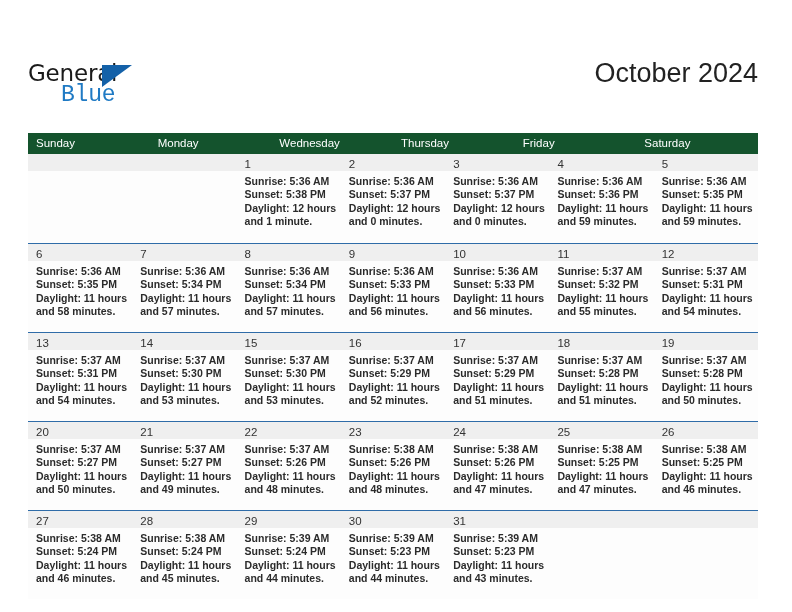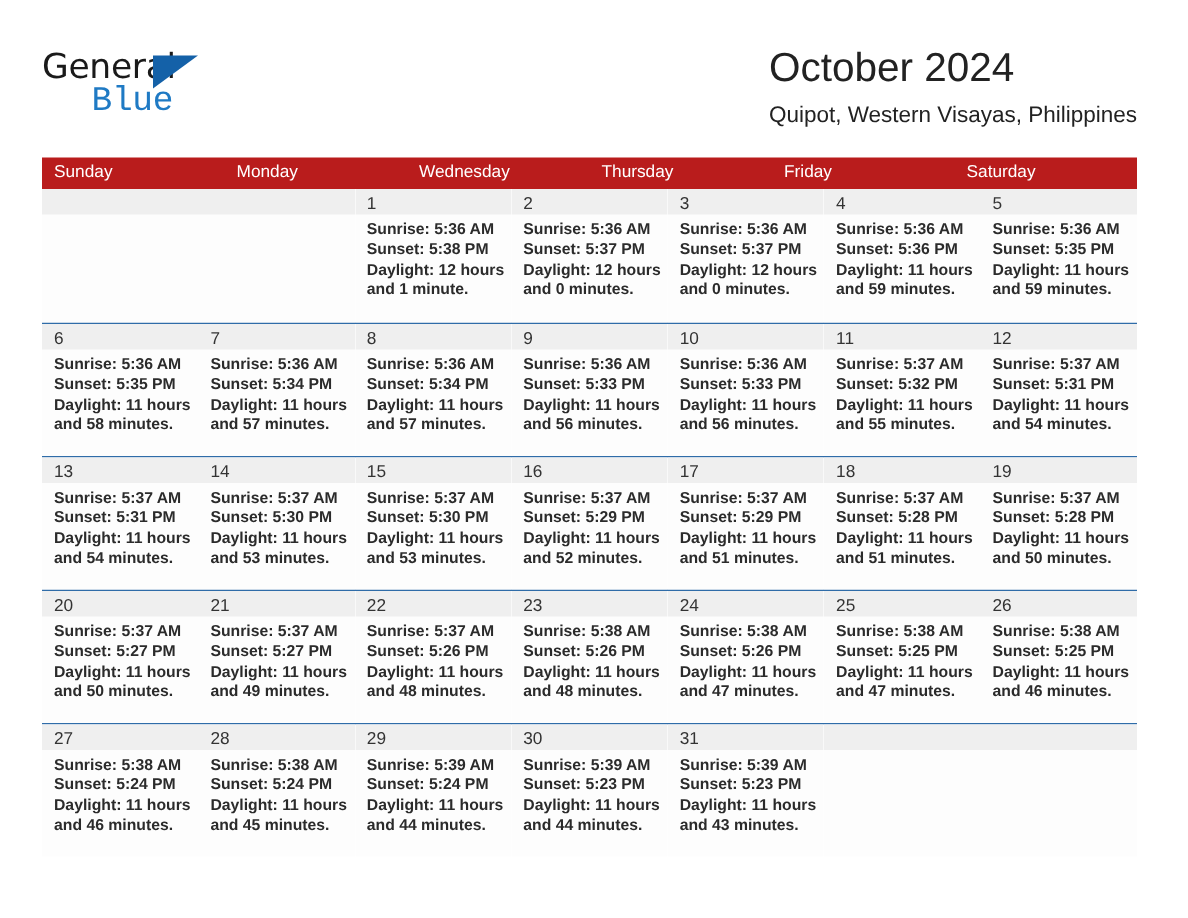--- a/index.html
+++ b/index.html
@@ -11,20 +11,21 @@
     height: 612px;
     background: #ffffff;
     font-family: "Liberation Sans", sans-serif;
     -webkit-font-smoothing: antialiased;
   }
   .page {
     position: relative;
     width: 792px;
     height: 504px;
     box-sizing: border-box;
+    margin-top: 28px;
   }
 
   
   .header {
     position: absolute;
     left: 28px;
     top: 28px;
     right: 34px;
     height: 70px;
   }
@@ -84,21 +85,21 @@
 
   
   .calendar {
     position: absolute;
     left: 28px;
     top: 105px;
     width: 730px;
   }
   .dow-row {
     display: flex;
-    background: #b91c1c;
+    background: #14532d;
     height: 21px;
   }
   .dow {
     flex: 1 1 0;
     color: #ffffff;
     font-size: 11.5px;
     line-height: 21px;
     padding-left: 8px;
     box-sizing: border-box;
     white-space: nowrap;
@@ -150,21 +151,20 @@
   <div class="header">
 
     <div class="brand">
       <span class="brand-general">General</span>
       <span class="brand-tri"></span>
       <span class="brand-blue">Blue</span>
     </div>
 
     <div class="title-wrap">
       <div class="cal-title">October 2024</div>
-      <div class="cal-subtitle">Quipot, Western Visayas, Philippines</div>
     </div>
 
   </div>
 
   <div class="calendar">
 
     <div class="dow-row">
       <div class="dow">Sunday</div>
       <div class="dow">Monday</div>
       <div class="dow">Wednesday</div>

